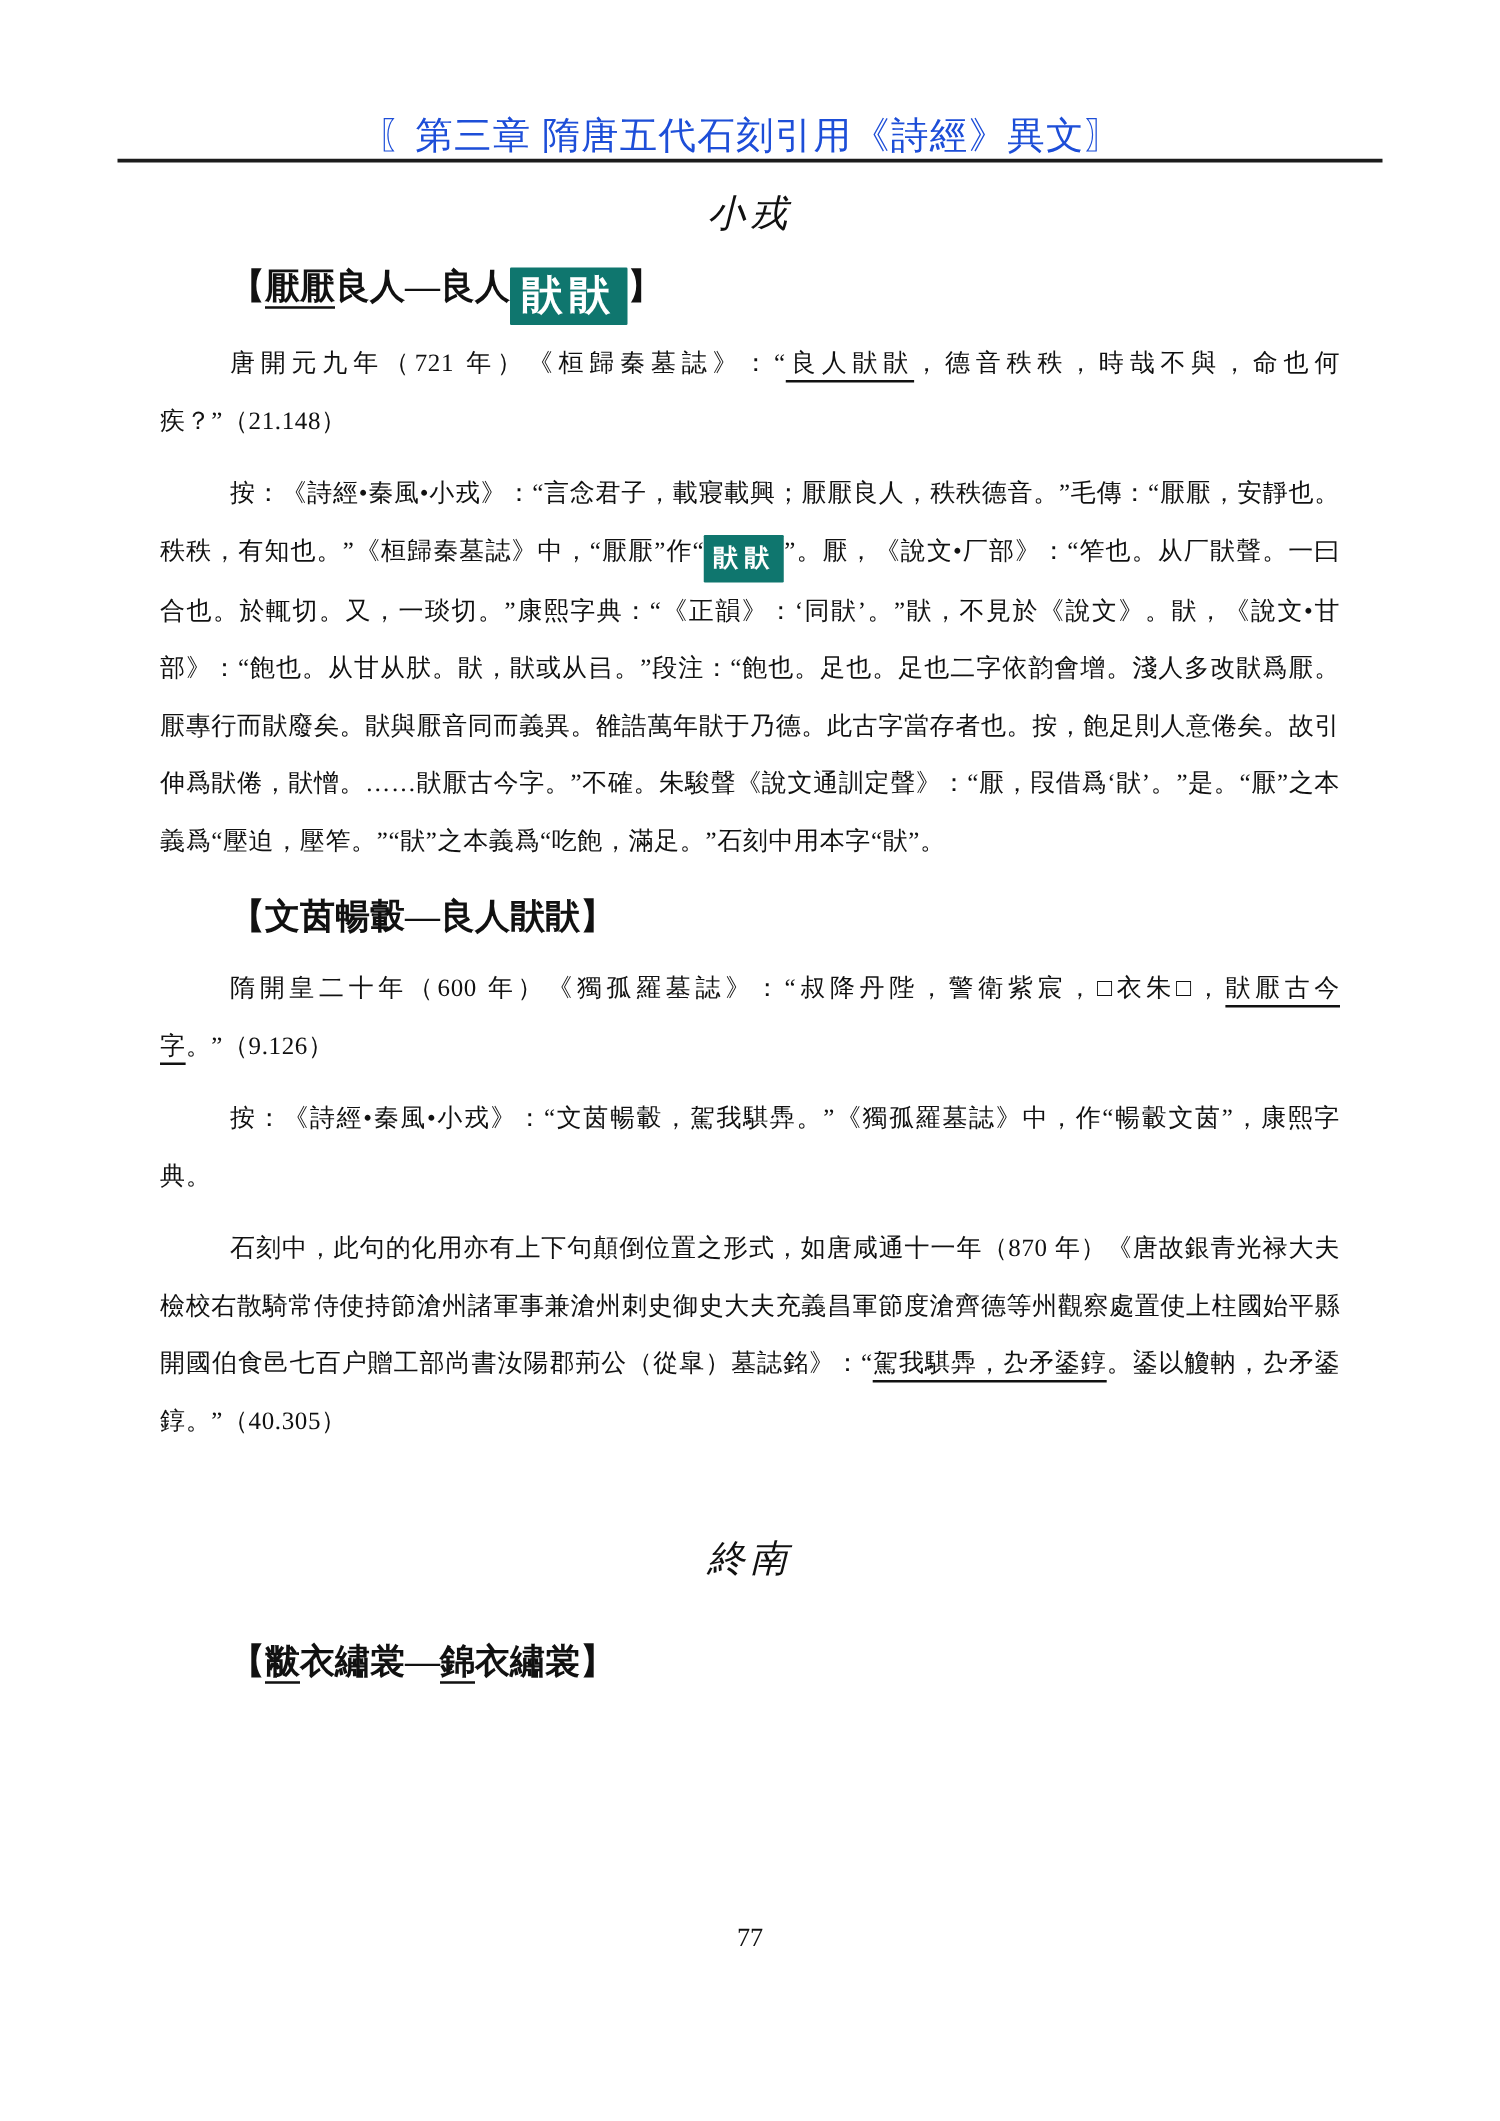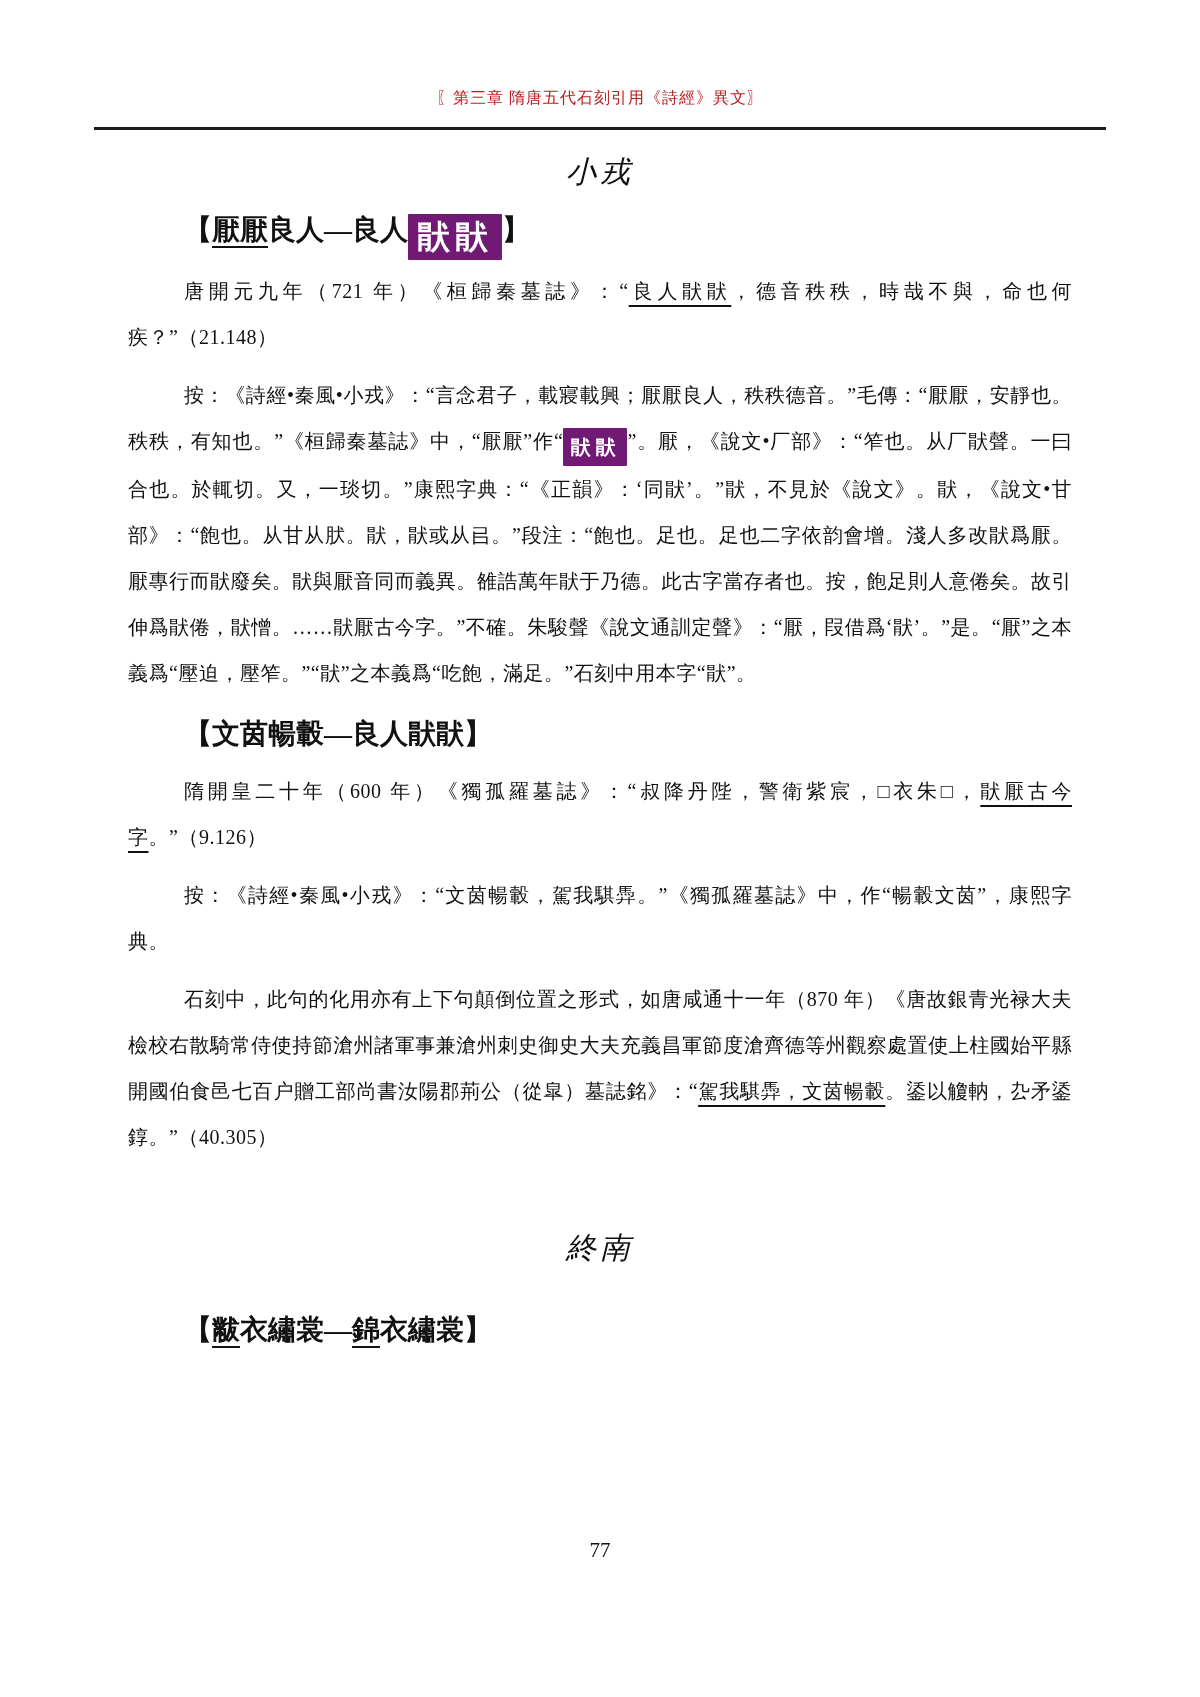--- a/index.html
+++ b/index.html
@@ -3,21 +3,21 @@
 <meta charset="utf-8">
 <style>
   html,body{margin:0;padding:0;}
   body{
     width:1200px;height:1697px;position:relative;overflow:hidden;
     background:#ffffff;color:#111111;
     font-family:"Liberation Serif","DejaVu Serif",serif;
   }
   .doc-header{
     position:absolute;top:88px;left:0;width:100%;
-    text-align:center;font-size:16px;letter-spacing:1px;color:#b91c1c;
+    text-align:center;font-size:30px;letter-spacing:1px;color:#1d4ed8;
   }
   .header-rule{
     position:absolute;top:127px;left:94px;right:94px;height:3px;
     background:#1c1c1c;
   }
   .doc-body{
     position:absolute;top:138px;left:128px;width:944px;
   }
   .section-title{
     text-align:center;font-size:30px;line-height:44px;
@@ -32,21 +32,21 @@
     font-size:20px;line-height:46px;text-align:justify;
     margin:0 0 12px;letter-spacing:0.5px;
   }
   .para.indent{text-indent:56px;}
   .u{
     text-decoration:underline;
     text-underline-offset:7px;
     text-decoration-thickness:1.5px;
   }
   .ins{
-    display:inline-block;background:#701a75;color:#ffffff;
+    display:inline-block;background:#0f766e;color:#ffffff;
     padding:0 7px;line-height:38px;font-weight:bold;
     letter-spacing:5px;text-indent:0;vertical-align:-6px;
     border-radius:1px;
   }
   .ins-lg{font-size:33px;line-height:46px;padding:0 9px;vertical-align:-9px;}
   .page-number{
     position:absolute;top:1538px;left:0;width:100%;
     text-align:center;font-size:21px;
   }
 </style>
@@ -58,21 +58,21 @@
 
 <div class="doc-body">
     <div class="section">
       <div class="section-title">小戎</div>
       <div class="entry-heading"><span>【</span><span class="u">厭厭</span><span>良人—良人</span><span class="ins ins-lg">猒猒</span><span>】</span></div>
       <div class="para indent"><span>唐開元九年（721 年）《桓歸秦墓誌》：“</span><span class="u">良人猒猒</span><span>，德音秩秩，時哉不與，命也何疾？”（21.148）</span></div>
       <div class="para indent"><span>按：《詩經•秦風•小戎》：“言念君子，載寢載興；厭厭良人，秩秩德音。”毛傳：“厭厭，安靜也。秩秩，有知也。”《桓歸秦墓誌》中，“厭厭”作“</span><span class="ins">猒猒</span><span>”。厭，《說文•厂部》：“笮也。从厂猒聲。一曰合也。於輒切。又，一琰切。”康熙字典：“《正韻》：‘同猒’。”猒，不見於《說文》。猒，《說文•甘部》：“飽也。从甘从肰。猒，猒或从㠯。”段注：“飽也。足也。足也二字依韵會增。淺人多改猒爲厭。厭專行而猒廢矣。猒與厭音同而義異。雒誥萬年猒于乃德。此古字當存者也。按，飽足則人意倦矣。故引伸爲猒倦，猒憎。……猒厭古今字。”不確。朱駿聲《說文通訓定聲》：“厭，叚借爲‘猒’。”是。“厭”之本義爲“壓迫，壓笮。”“猒”之本義爲“吃飽，滿足。”石刻中用本字“猒”。</span></div>
       <div class="entry-heading"><span>【文茵暢轂—良人猒猒】</span></div>
       <div class="para indent"><span>隋開皇二十年（600 年）《獨孤羅墓誌》：“叔降丹陛，警衛紫宸，□衣朱□，</span><span class="u">猒厭古今字</span><span>。”（9.126）</span></div>
       <div class="para indent"><span>按：《詩經•秦風•小戎》：“文茵暢轂，駕我騏馵。”《獨孤羅墓誌》中，作“暢轂文茵”，康熙字典。</span></div>
-      <div class="para indent"><span>石刻中，此句的化用亦有上下句顛倒位置之形式，如唐咸通十一年（870 年）《唐故銀青光禄大夫檢校右散騎常侍使持節滄州諸軍事兼滄州刺史御史大夫充義昌軍節度滄齊德等州觀察處置使上柱國始平縣開國伯食邑七百户贈工部尚書汝陽郡荊公（從皐）墓誌銘》：“</span><span class="u">駕我騏馵，文茵暢轂</span><span>。鋈以觼軜，厹矛鋈錞。”（40.305）</span></div>
+      <div class="para indent"><span>石刻中，此句的化用亦有上下句顛倒位置之形式，如唐咸通十一年（870 年）《唐故銀青光禄大夫檢校右散騎常侍使持節滄州諸軍事兼滄州刺史御史大夫充義昌軍節度滄齊德等州觀察處置使上柱國始平縣開國伯食邑七百户贈工部尚書汝陽郡荊公（從皐）墓誌銘》：“</span><span class="u">駕我騏馵，厹矛鋈錞</span><span>。鋈以觼軜，厹矛鋈錞。”（40.305）</span></div>
     </div>
     <div class="section">
       <div class="section-title">終南</div>
       <div class="entry-heading"><span>【</span><span class="u">黻</span><span>衣繡裳—</span><span class="u">錦</span><span>衣繡裳】</span></div>
     </div>
   </div>
 
 <div class="page-number">77</div>
 
 </body></html>

